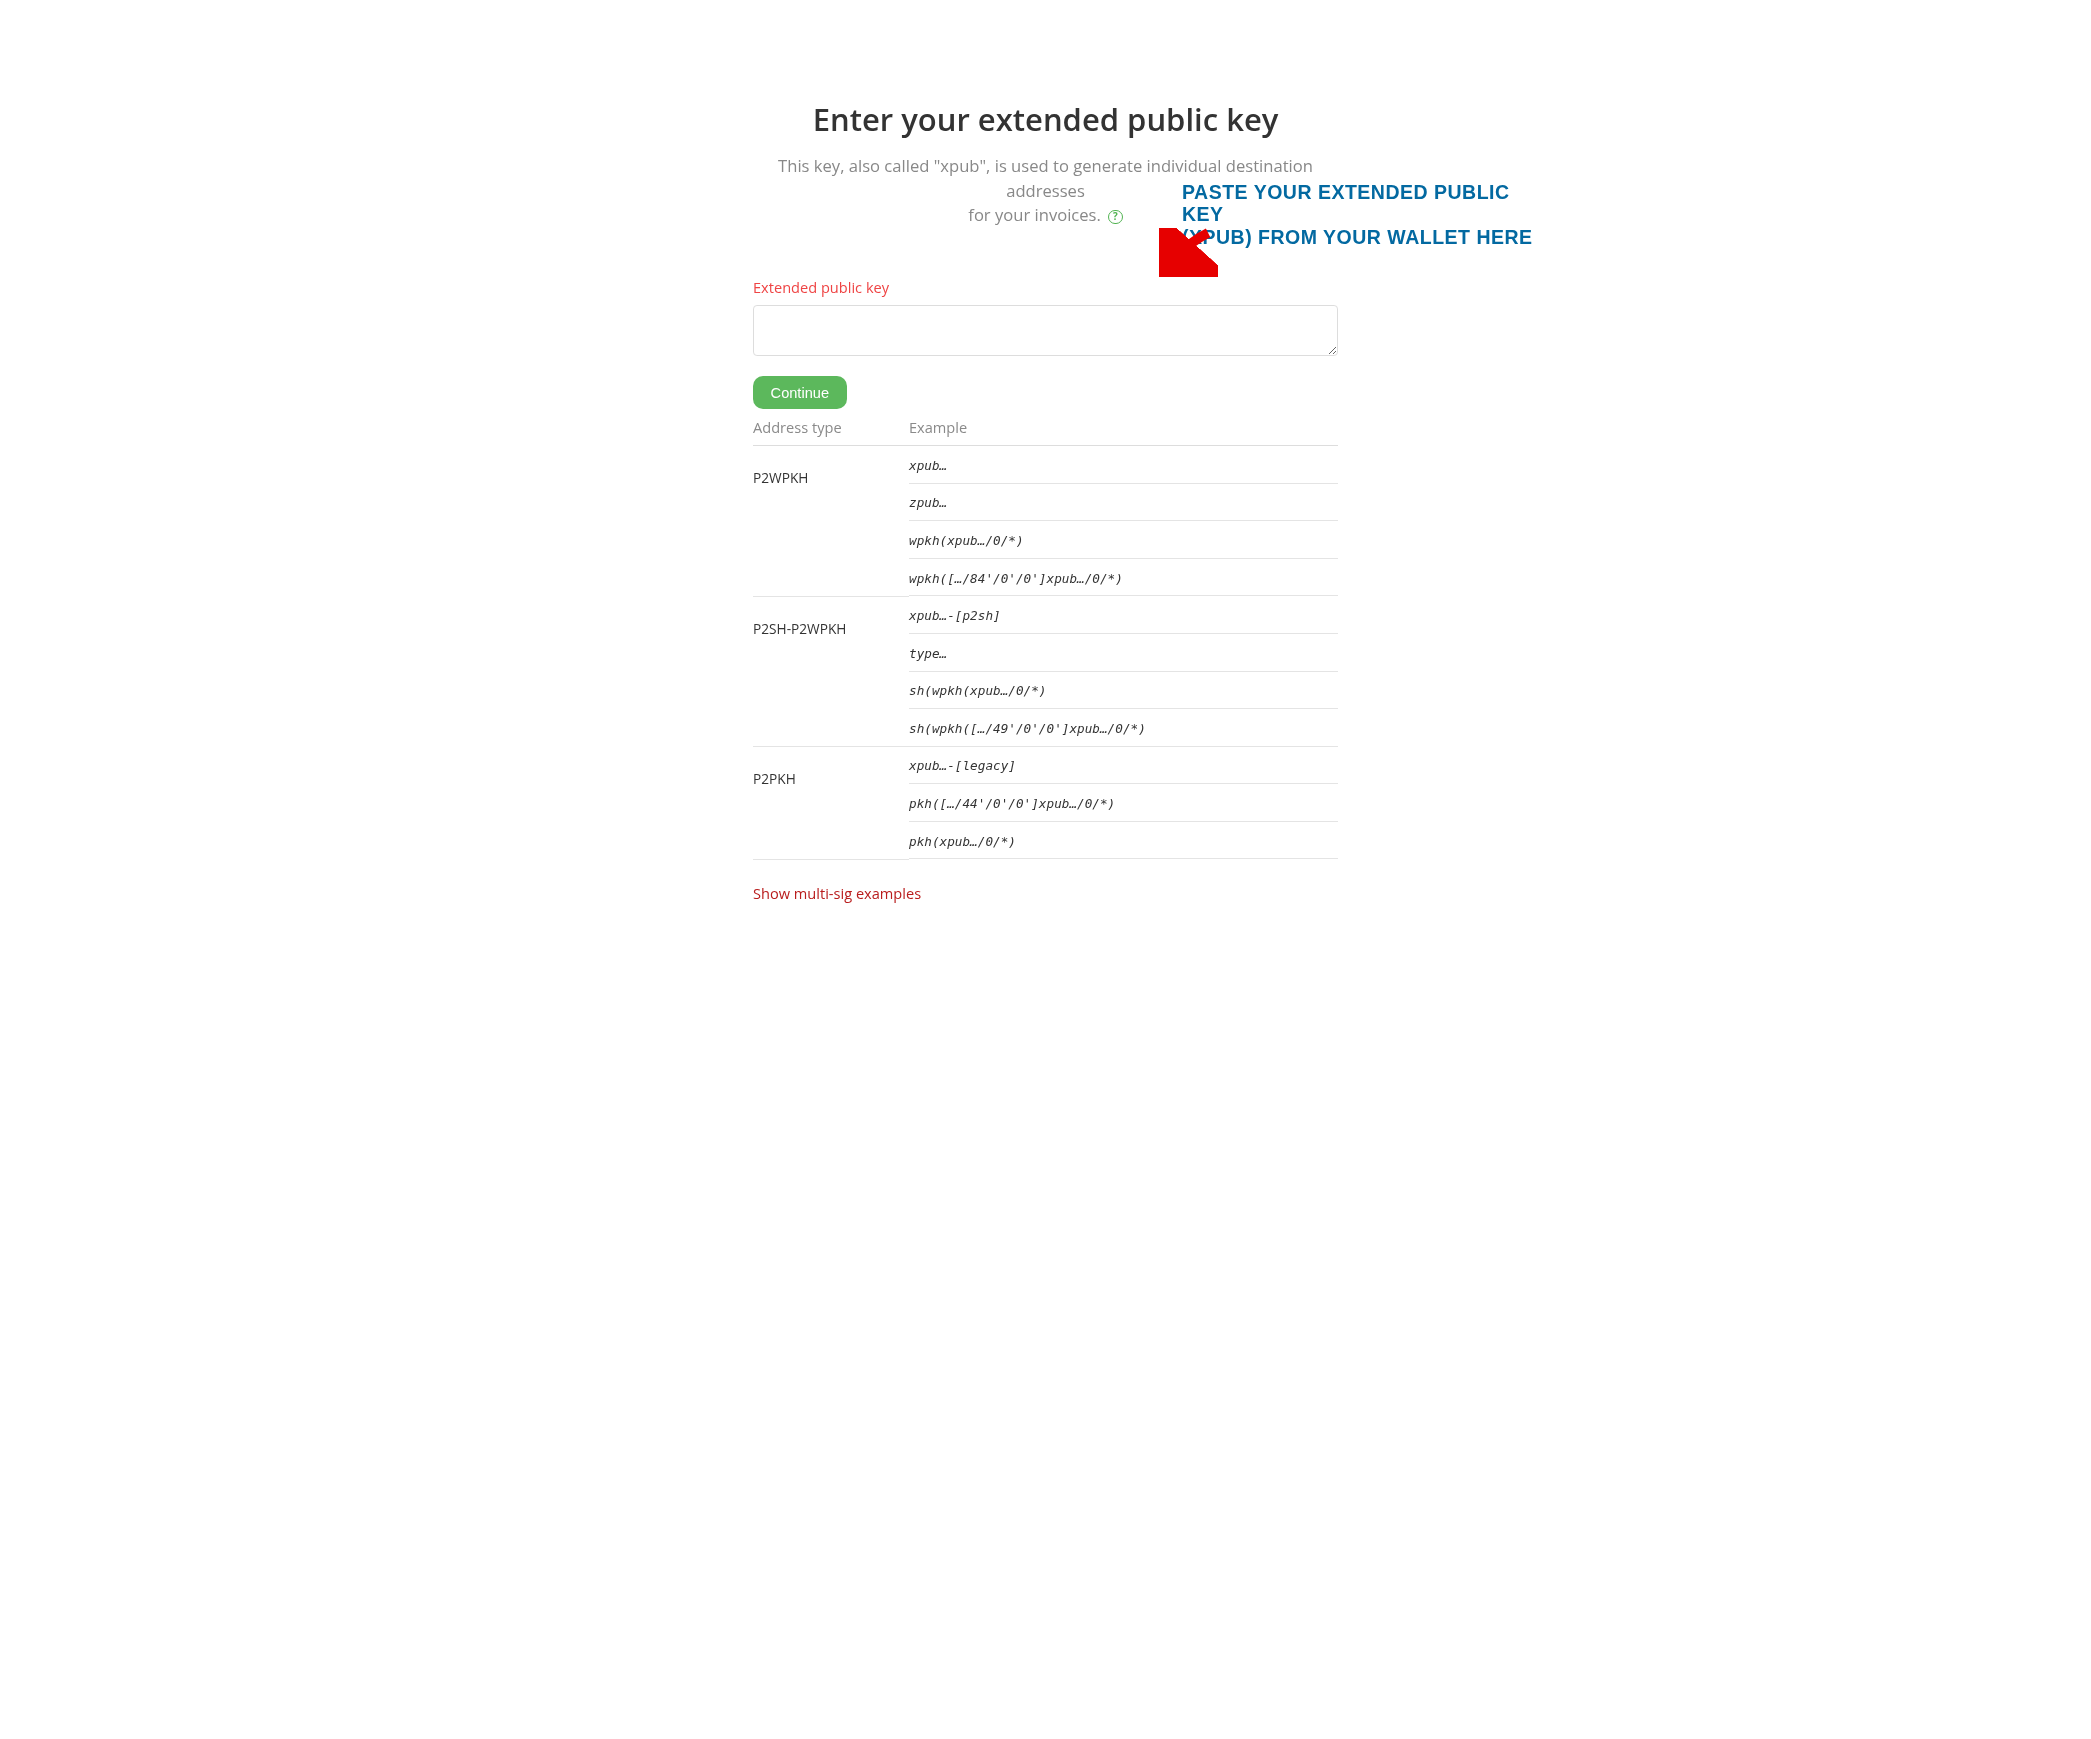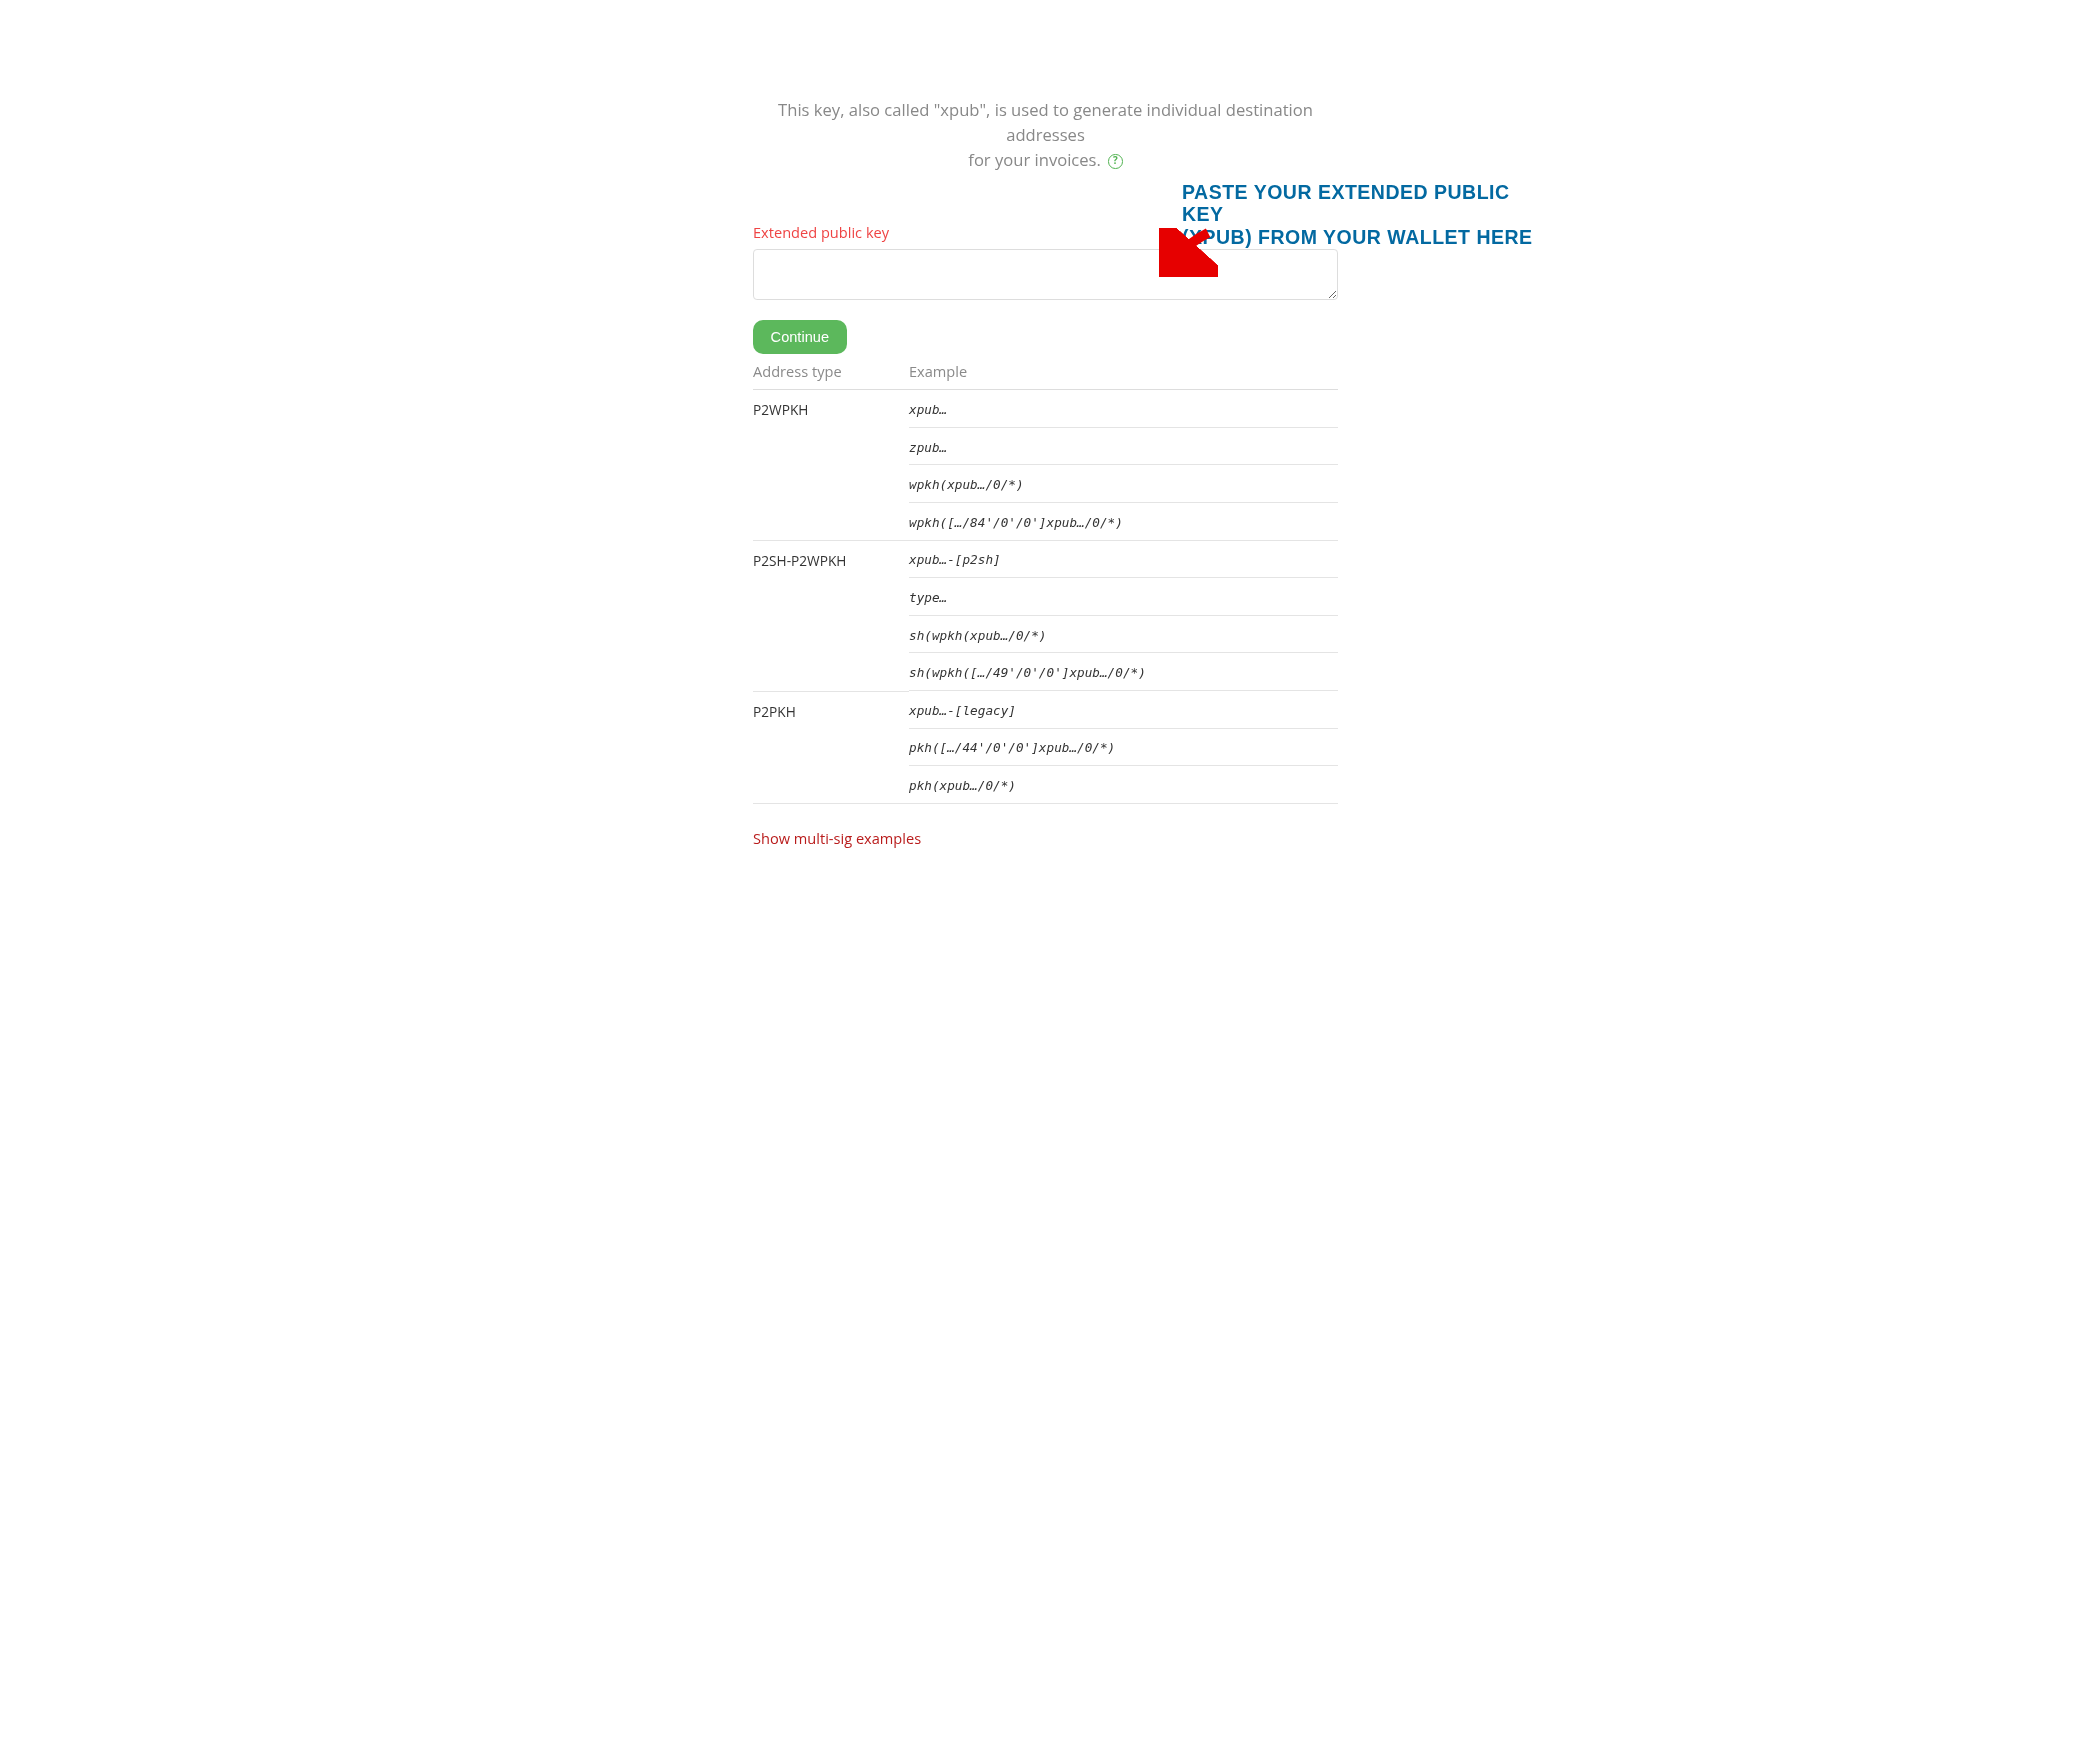--- a/index.html
+++ b/index.html
@@ -79,21 +79,21 @@
     }
     .examples-table th {
       text-align: left;
       font-weight: 400;
       color: #8a8a8a;
       padding: 7.8px 0;
       border-bottom: 1px solid #ddd;
       font-size: 14.6px;
     }
     .examples-table td {
-      padding: 10px 0;
+      padding: 22px 0;
       vertical-align: top;
       font-size: 13.7px;
     }
     .addr-type-cell {
       color: #333;
       width: 156px;
       padding-right: 11.7px;
       border-bottom: 1px solid #e4e4e4;
     }
     .example-cell {
@@ -135,20 +135,21 @@
     .annotation-arrow {
       position: absolute;
       top: 47px;
       left: -23.4px;
     }
   </style>
 </head>
 <body>
 
 <div class="container">
+  <h1 class="page-title">Enter your extended public key</h1>
   <p class="subtitle">
     <span>This key, also called "xpub", is used to generate individual destination addresses</span><br>
     <span>for your invoices.</span>
     <span class="help-icon">?</span>
   </p>
 
   <div>
     <div class="field-label">Extended public key</div>
     <textarea class="xpub-textarea" value="" style=""></textarea>
     <button class="btn-continue">Continue</button>

